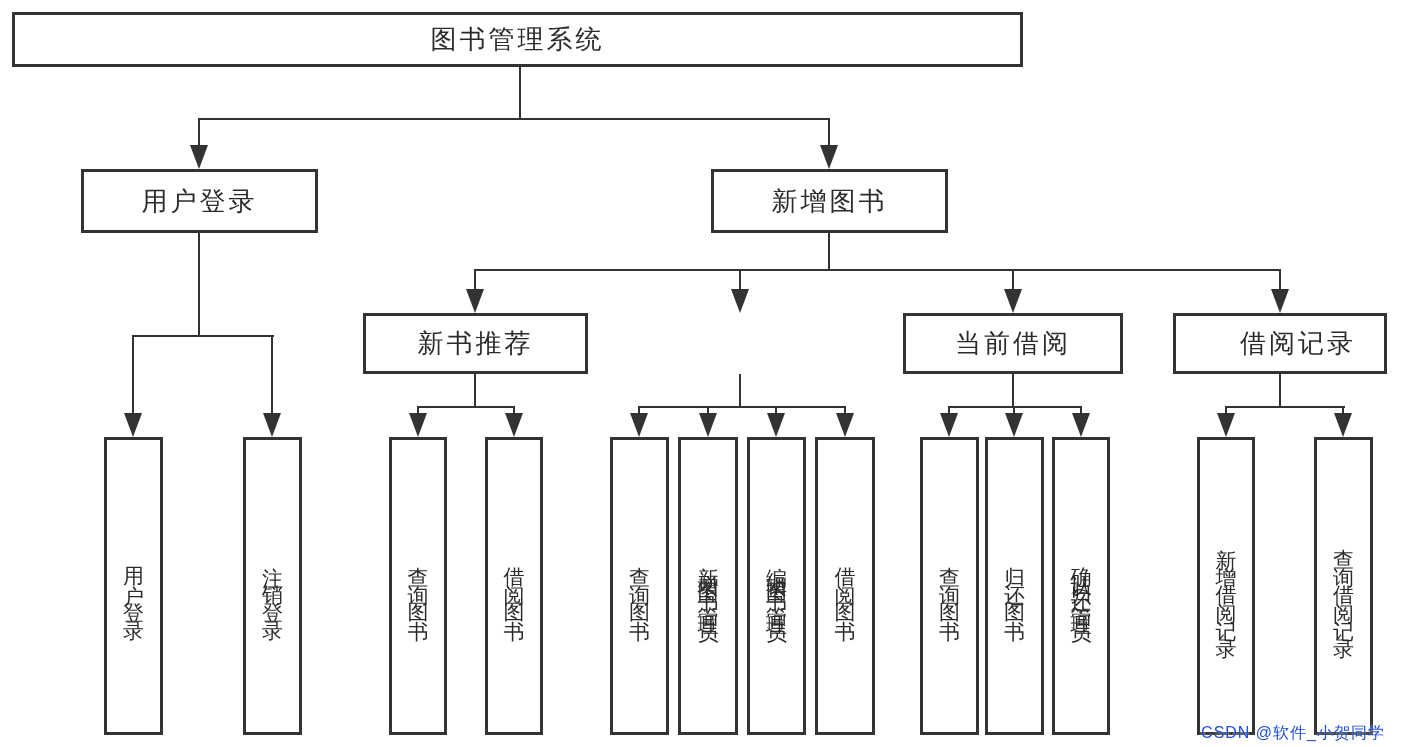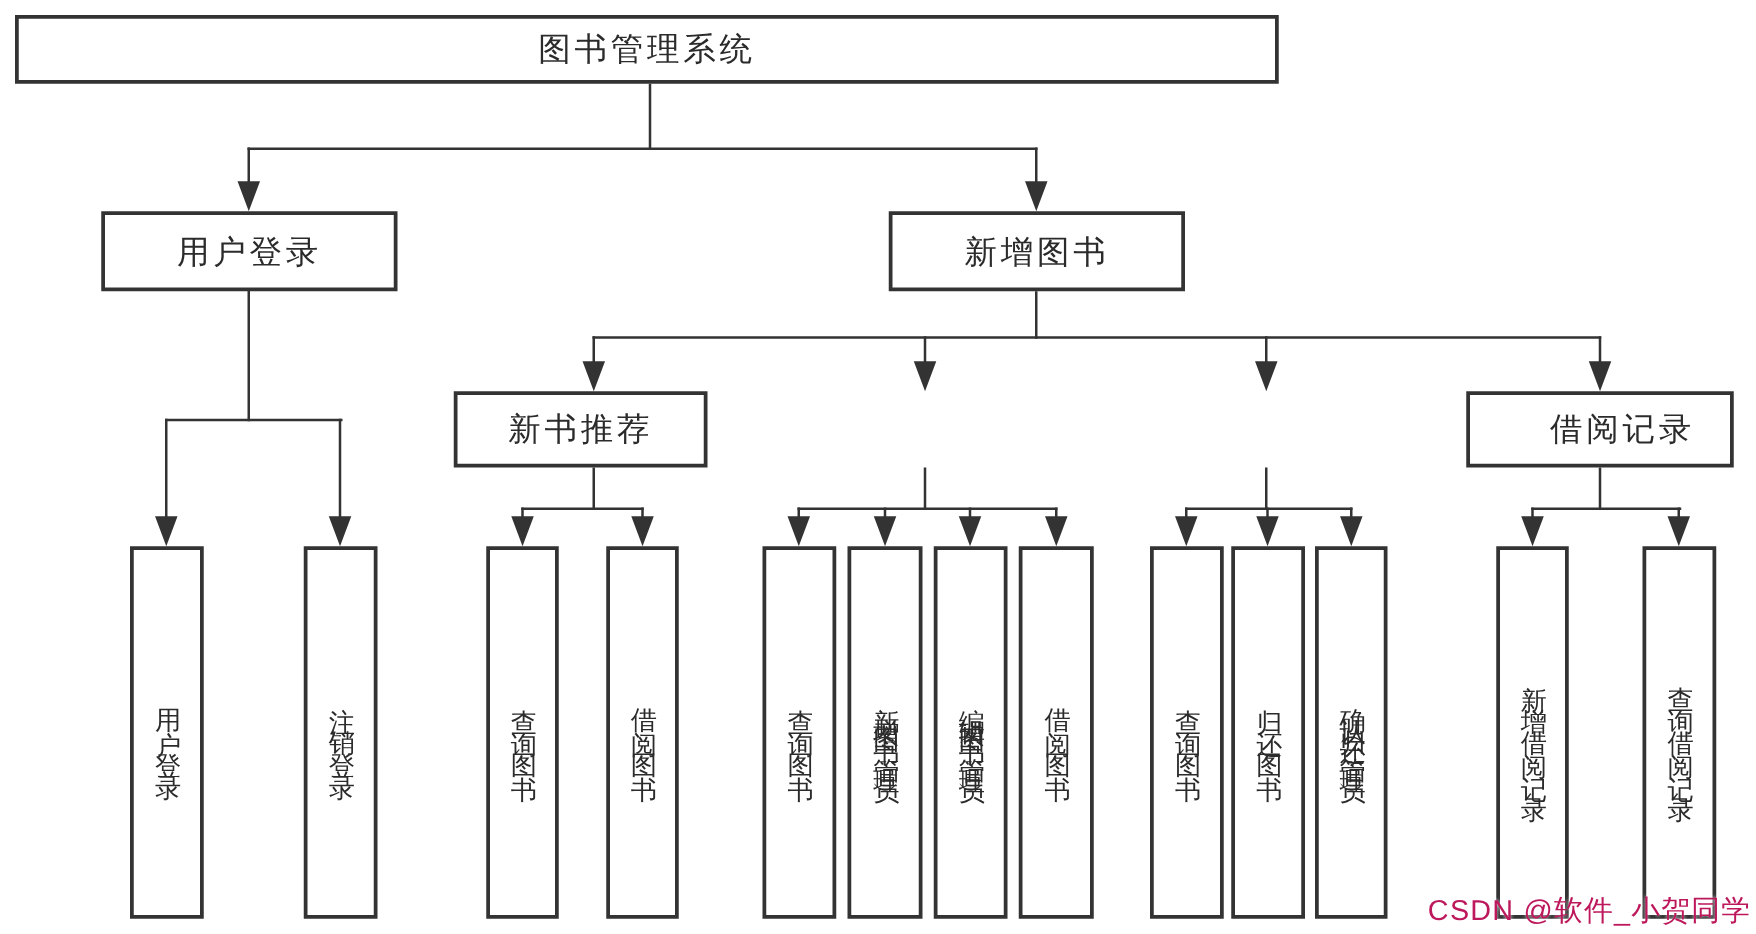--- a/index.html
+++ b/index.html
@@ -19,38 +19,39 @@
   }
   .leaf .vtxt.long{letter-spacing:8px;}
   .vl{position:absolute;width:2px;background:#333333;}
   .hl{position:absolute;height:2px;background:#333333;}
   .ar{
     position:absolute;width:0;height:0;
     border-left:9px solid transparent;border-right:9px solid transparent;
     border-top:24px solid #333333;
   }
   .wm{
-    position:absolute;right:4px;bottom:3px;font-size:23px;letter-spacing:1px;
-    color:#be185d;text-shadow:0 0 3px rgba(255,255,255,0.9);white-space:nowrap;
+    position:absolute;right:20px;bottom:3px;font-size:16px;letter-spacing:1px;
+    color:#1d4ed8;text-shadow:0 0 3px rgba(255,255,255,0.9);white-space:nowrap;
   }
 </style>
 </head>
 <body>
 
 <div class="canvas">
 
   <div class="node" style="left:12px;top:12px;width:1011px;height:55px;">图书管理系统</div>
 
   <div class="node" style="left:81px;top:169px;width:237px;height:64px;">用户登录</div>
 
   <div class="node" style="left:711px;top:169px;width:237px;height:64px;">新增图书</div>
 
-  <div class="node" style="left:363px;top:313px;width:203px;height:61px;">新书推荐</div>
+  <div class="node" style="left:363px;top:313px;width:225px;height:61px;">新书推荐</div>
 
 
+  <div class="node" style="left:903px;top:313px;width:220px;height:61px;">当前借阅</div>
 
   <div class="node" style="left:1173px;top:313px;width:214px;height:61px;padding-left:36px;">借阅记录</div>
 
   <div class="node leaf" style="left:104px;top:437px;width:59px;height:298px;">
     <span class="vtxt">用户登录</span>
   </div>
 
   <div class="node leaf" style="left:243px;top:437px;width:59px;height:298px;">
     <span class="vtxt">注销登录</span>
   </div>

